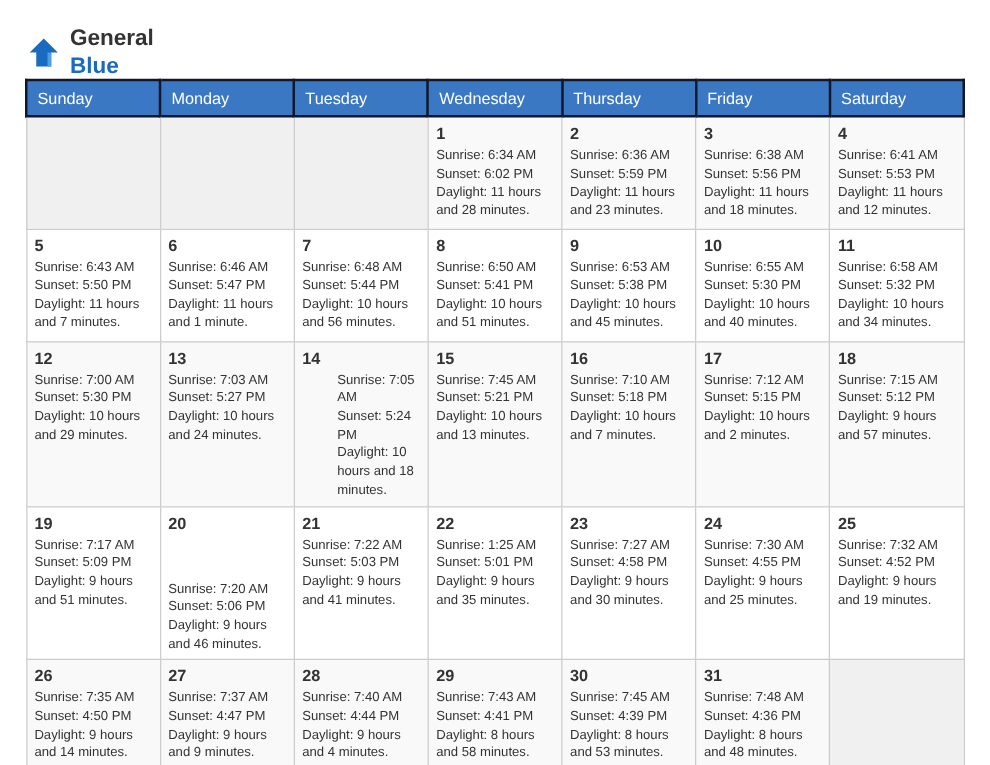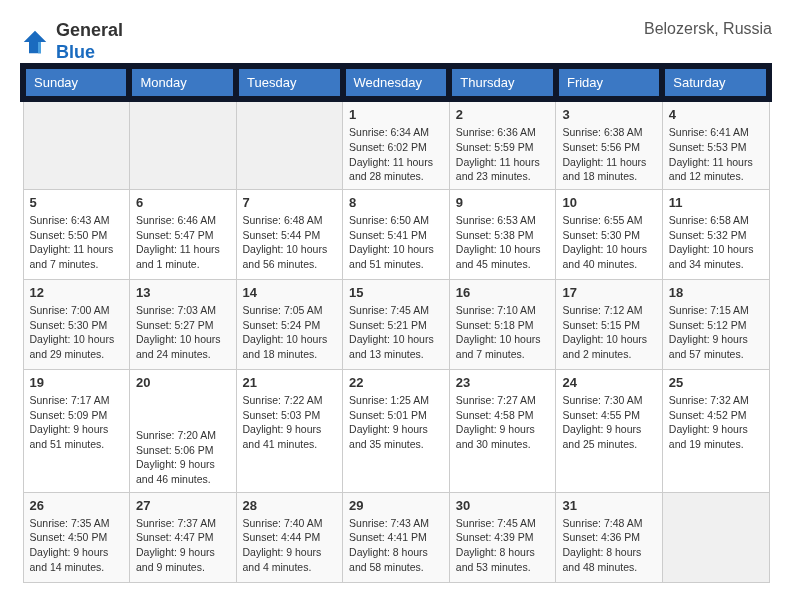--- a/index.html
+++ b/index.html
@@ -50,21 +50,21 @@
       border-collapse: collapse;
       font-size: 11px;
     }
     .calendar thead th {
       background-color: #3b78c4;
       color: white;
       padding: 6px 8px;
       text-align: left;
       font-size: 13px;
       font-weight: normal;
-      border: 6px solid #0f172a;
+      border: 2px solid #0f172a;
     }
     .calendar tbody td {
       border: 1px solid #ccc;
       vertical-align: top;
       padding: 5px 6px;
       width: 107px;
       min-height: 80px;
       height: 90px;
       background: #fff;
     }
@@ -98,21 +98,20 @@
     <svg class="logo-icon" viewBox="0 0 40 40">
       <polygon points="20,5 35,20 28,20 28,35 12,35 12,20 5,20" fill="#1a6bbf"></polygon>
       <polygon points="20,5 35,20 28,20 28,35 24,35 24,20 35,20" fill="#4aa0e0"></polygon>
     </svg>
     <div class="logo-text">
       <span class="general">General</span><br>
       <span class="blue">Blue</span>
     </div>
   </div>
   <div class="title-block">
-    <h2>Belozersk, Russia</h2>
   </div>
 </div>
 
 <table class="calendar">
   <thead>
     <tr>
     <th>Sunday</th>
         <th>Monday</th>
         <th>Tuesday</th>
         <th>Wednesday</th>
@@ -203,21 +202,21 @@
 Daylight: 10 hours and 29 minutes.</div>
         </td>
         <td>
           <span class="day-number">13</span>
           <div class="day-info" style="white-space: pre-line;">Sunrise: 7:03 AM
 Sunset: 5:27 PM
 Daylight: 10 hours and 24 minutes.</div>
         </td>
         <td>
           <span class="day-number">14</span>
-          <div class="day-info" style="white-space: pre-line;">Sunrise: 7:05 AM
+          <div class="day-info" style="white-space: pre-line; margin-left: 28px;">Sunrise: 7:05 AM
 Sunset: 5:24 PM
 Daylight: 10 hours and 18 minutes.</div>
         </td>
         <td>
           <span class="day-number">15</span>
           <div class="day-info" style="white-space: pre-line;">Sunrise: 7:45 AM
 Sunset: 5:21 PM
 Daylight: 10 hours and 13 minutes.</div>
         </td>
         <td>

